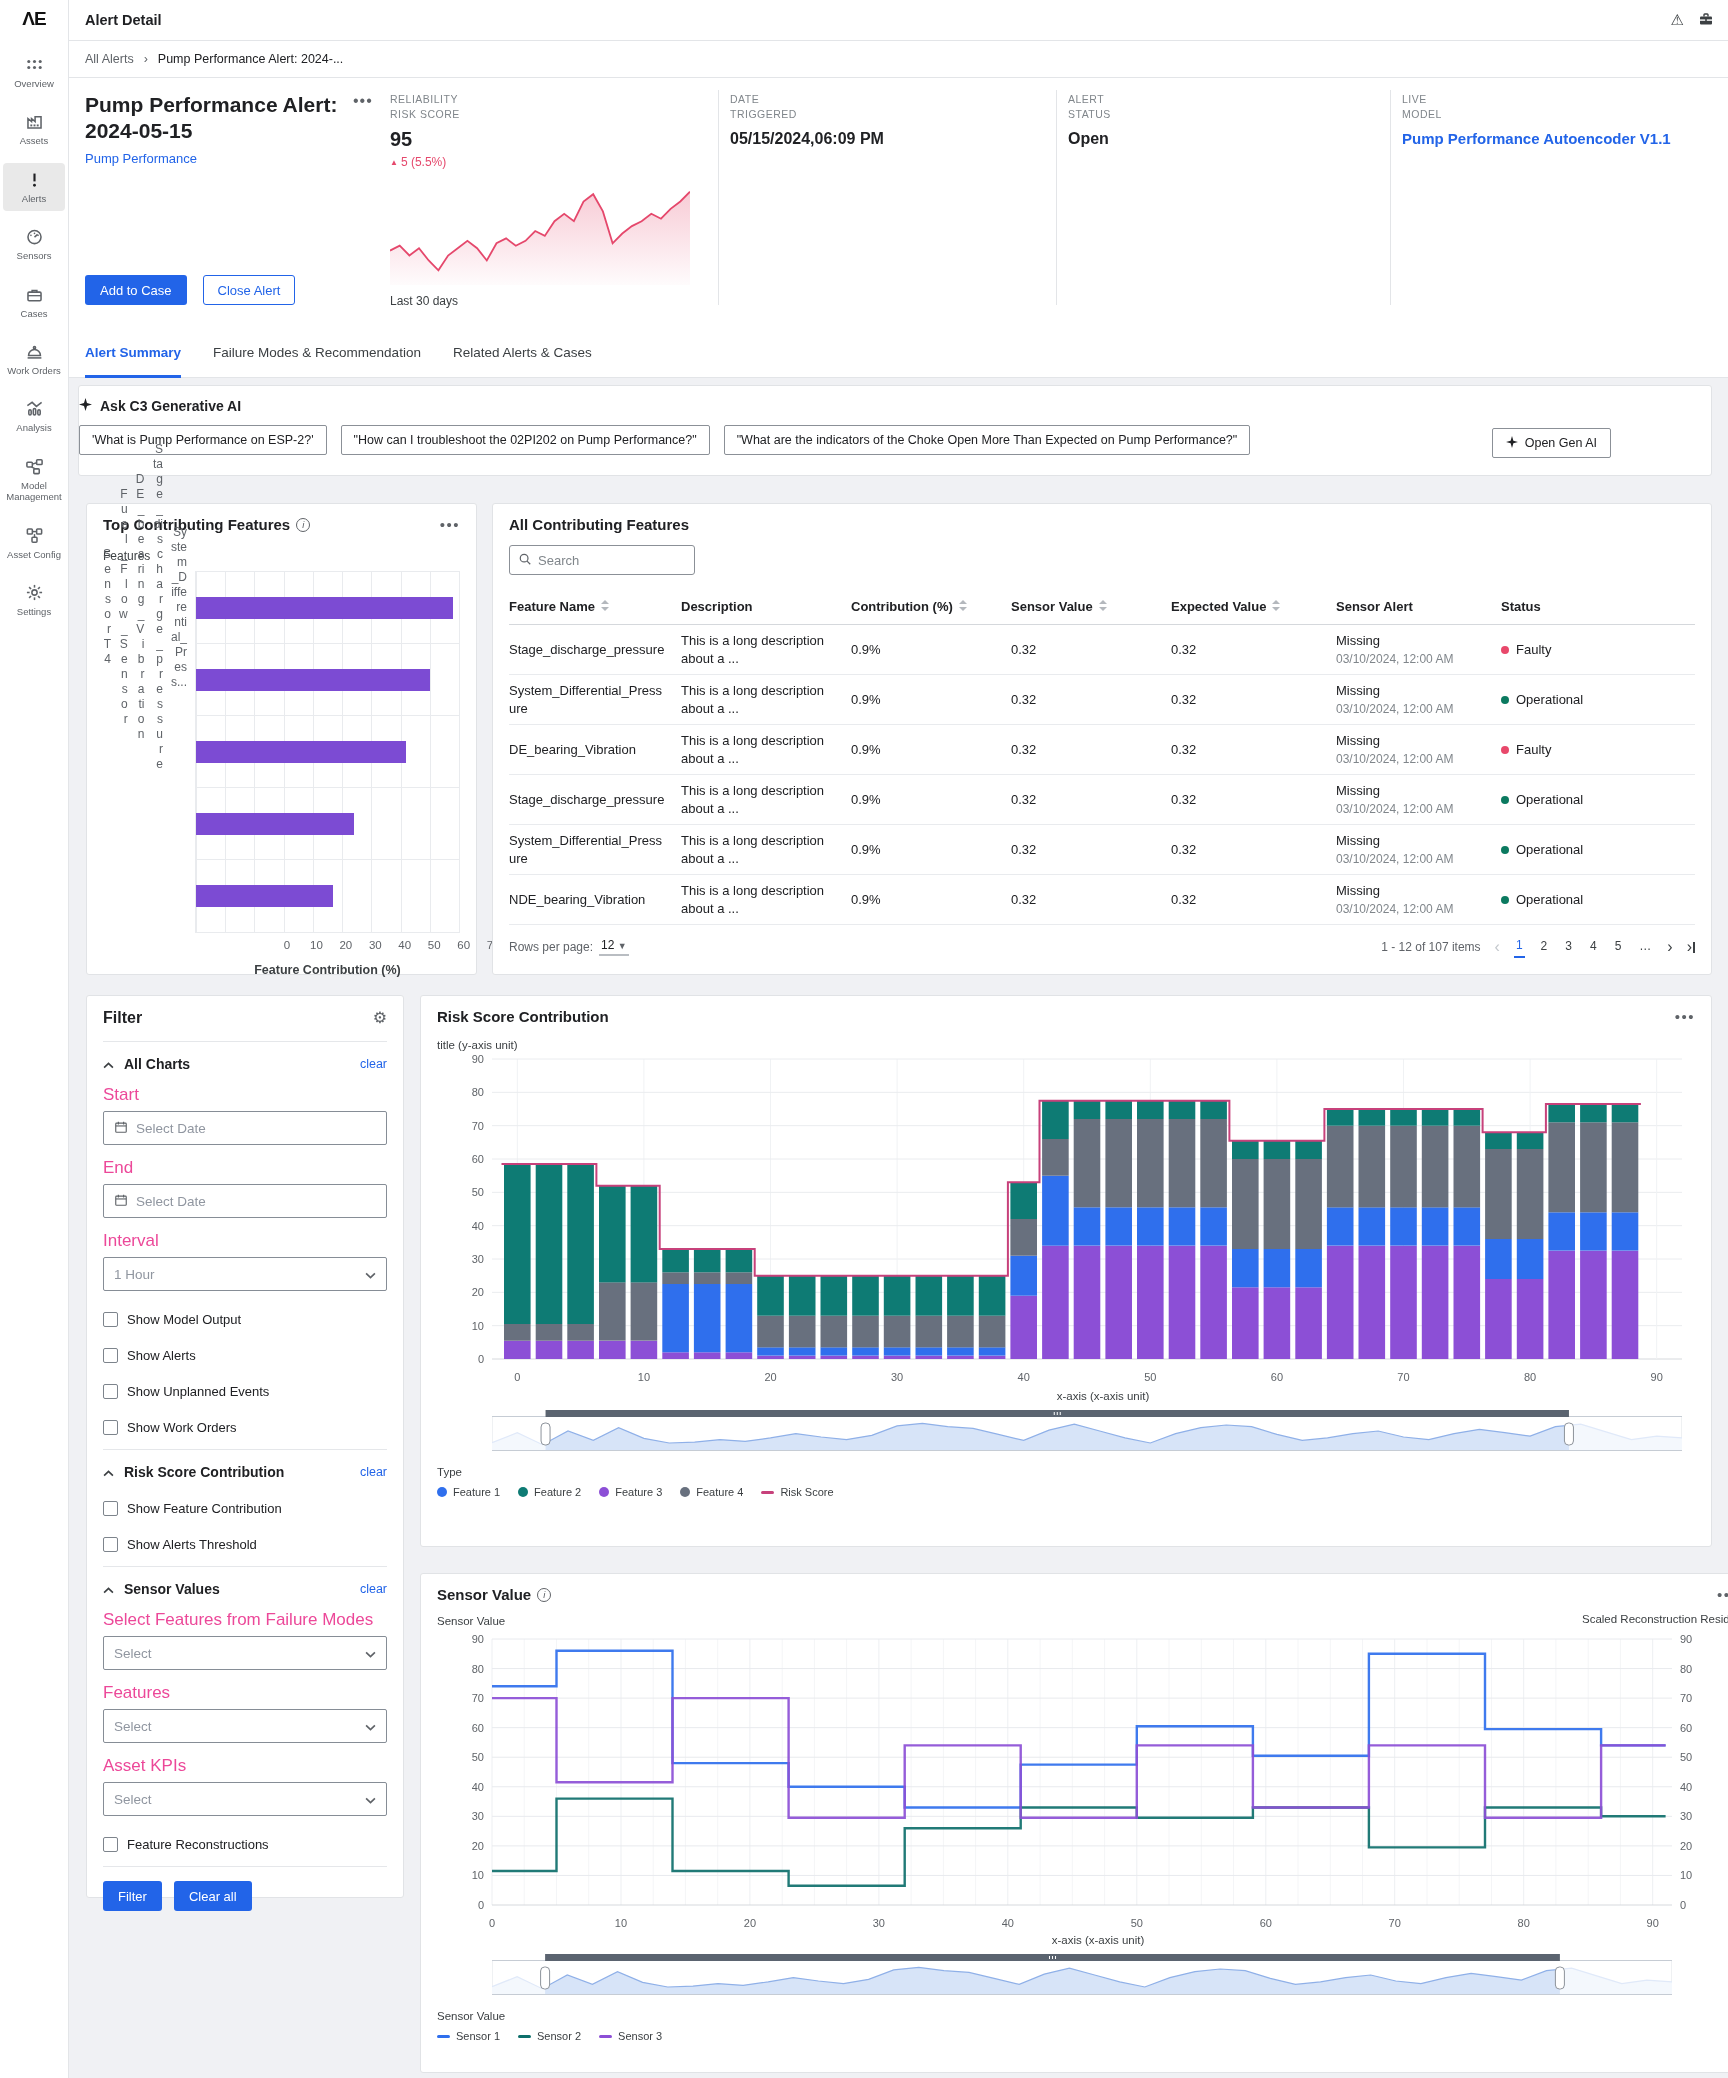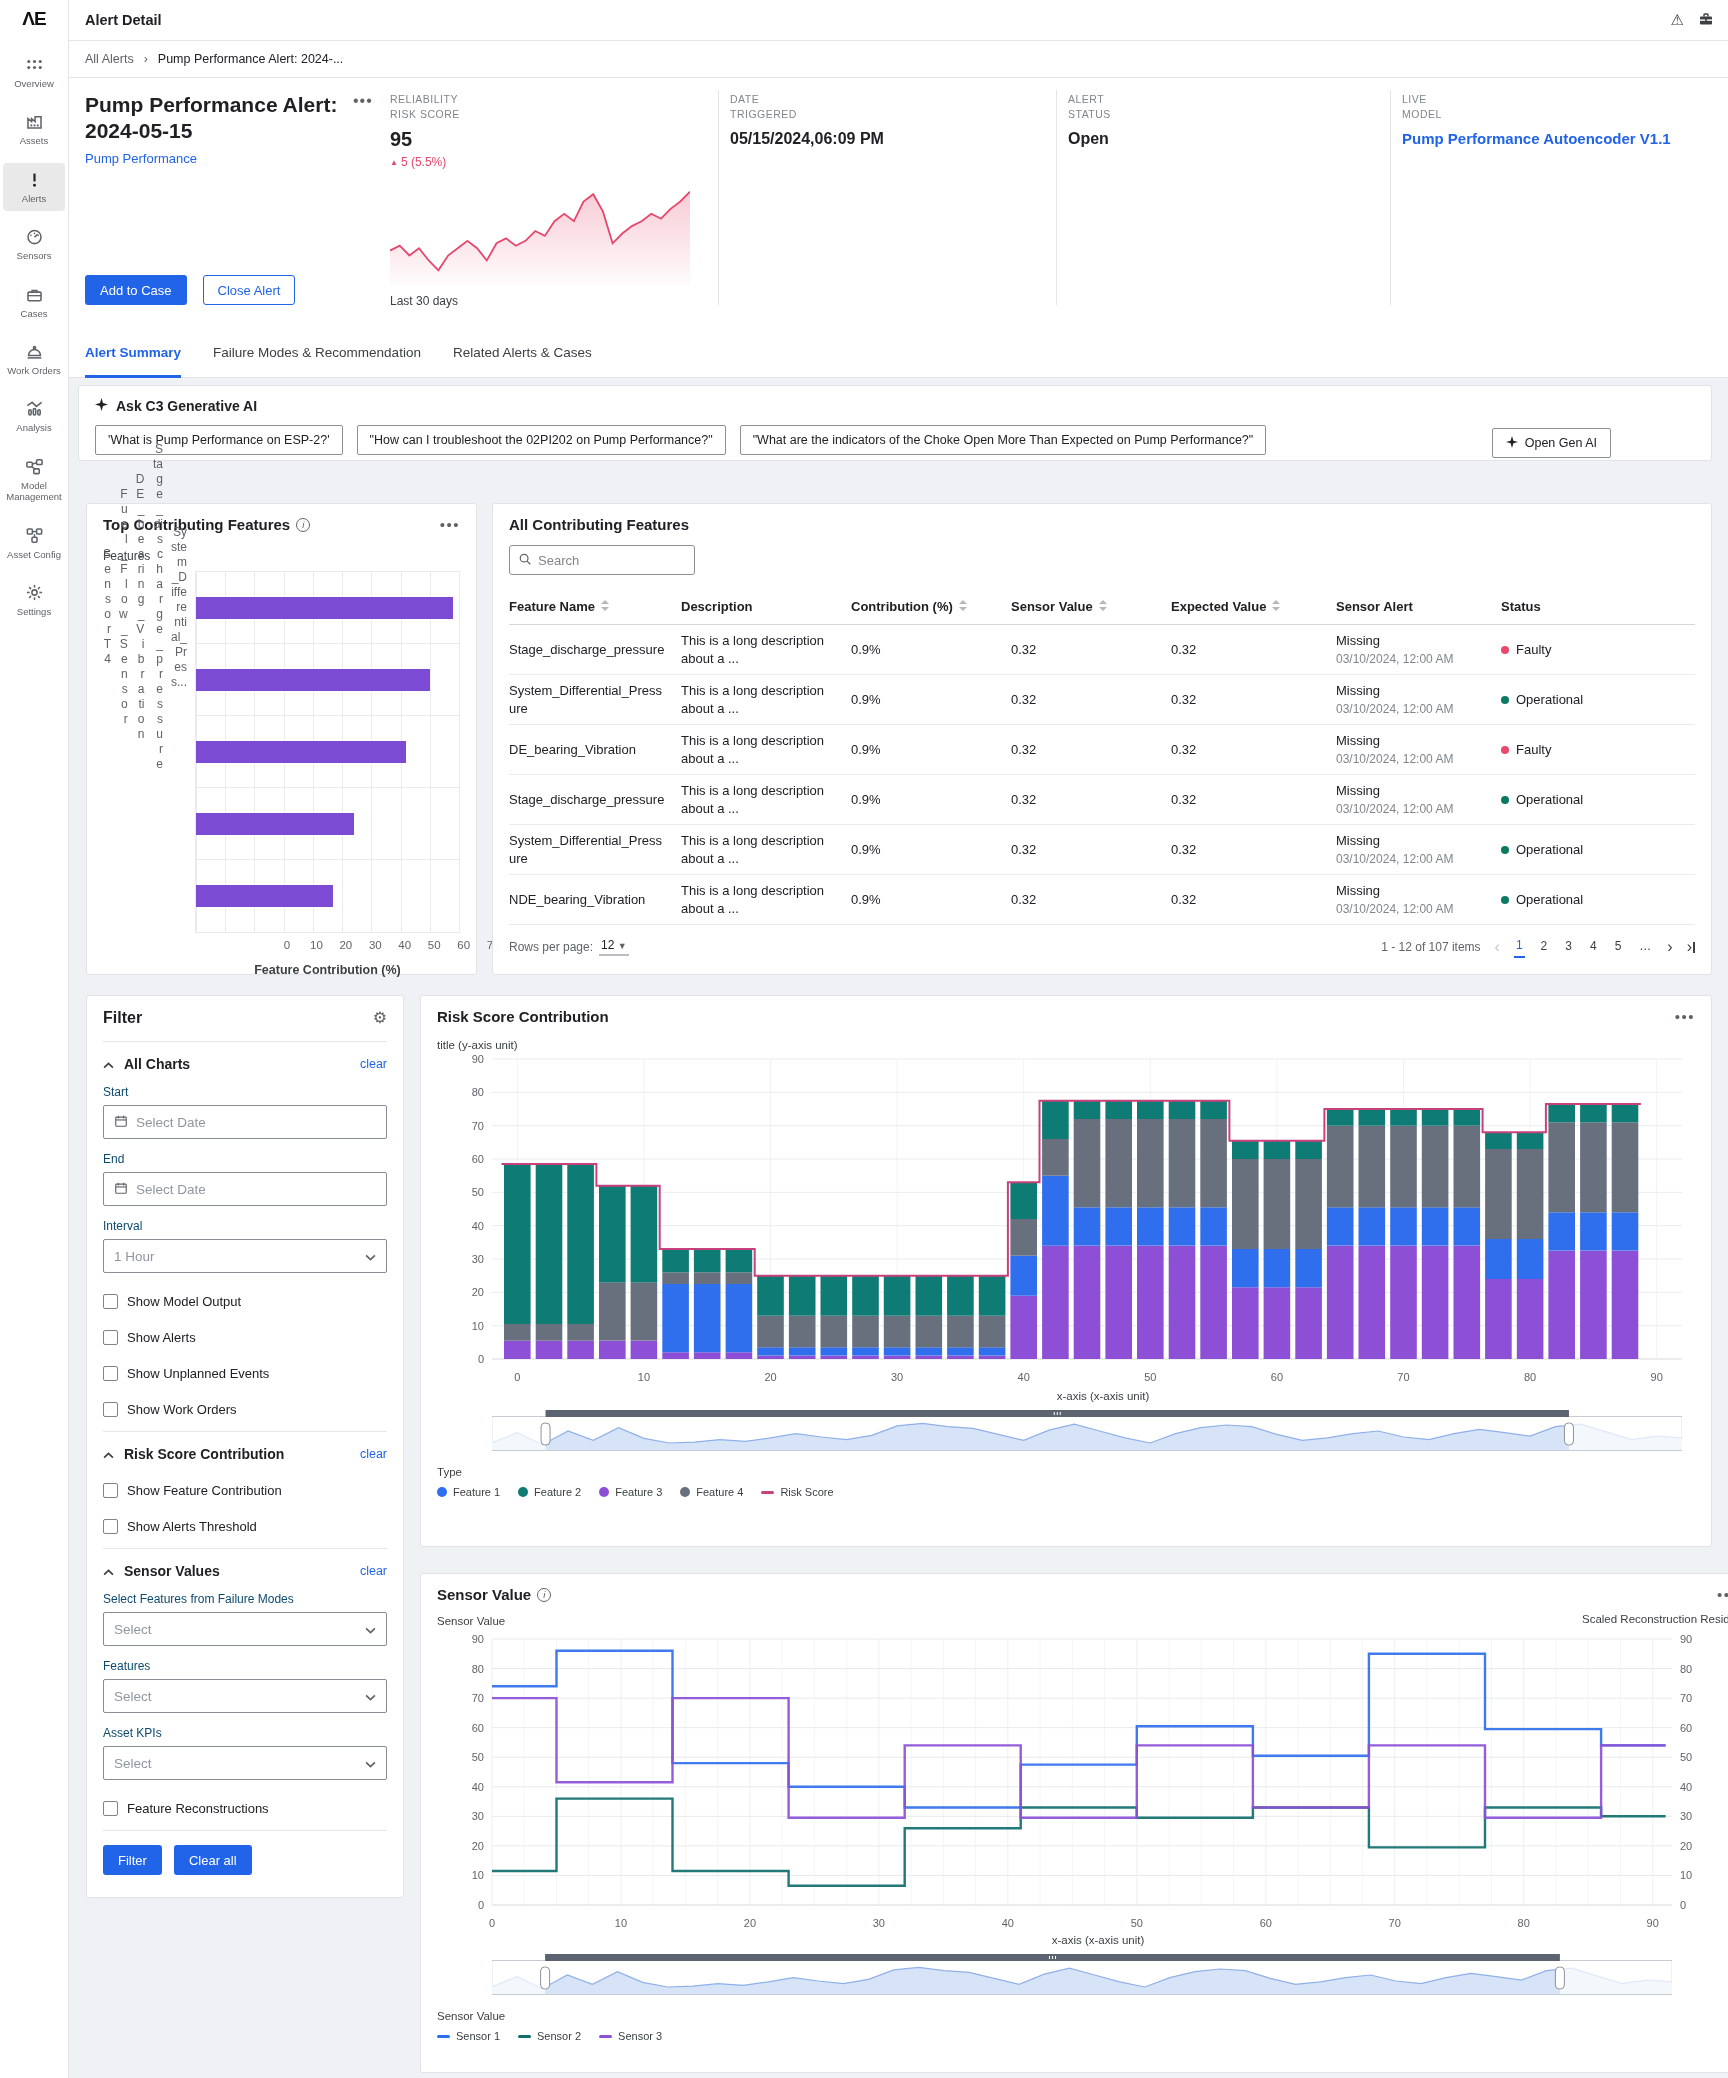--- a/index.html
+++ b/index.html
@@ -49,21 +49,21 @@
 .tab.active{color:#2264e8;border-bottom-color:#2264e8;font-weight:bold}
 
 
 .content{position:absolute;left:69px;top:378px;width:1659px;height:1700px;background:#f0f1f4}
 .card{position:absolute;background:#fff;border:1px solid #e1e3e6;border-radius:3px}
 .card-title{font-size:15px;font-weight:bold}
 .dots{color:#5f6368;font-size:15px;letter-spacing:1.5px;cursor:pointer}
 .info{display:inline-flex;width:14px;height:14px;border:1px solid #5f6368;border-radius:50%;color:#5f6368;font-size:9.5px;align-items:center;justify-content:center;font-style:italic;margin-left:6px;vertical-align:1px}
 
 
-.genai{left:9px;top:7px;width:1634px;height:76px;padding:12px 16px}
+.genai{left:9px;top:7px;width:1634px;height:91px;padding:12px 0}
 .genai-head{display:flex;align-items:center;gap:8px;font-size:14px;font-weight:bold}
 .genai-row{display:flex;gap:14px;margin-top:11px;align-items:center}
 .gq{border:1px solid #8b9097;border-radius:2px;height:30px;display:inline-flex;align-items:center;padding:0 12px;font-size:12.5px;color:#202124;background:#fff;cursor:pointer}
 .gopen{position:absolute;right:100px;top:42px;border:1px solid #8b9097;border-radius:2px;height:30px;display:inline-flex;align-items:center;gap:7px;padding:0 13px;font-size:12.5px;cursor:pointer;background:#fff}
 
 
 .topfeat{left:17px;top:125px;width:391px;height:472px;padding:12px 16px}
 .tf-head{display:flex;align-items:center}
 .tf-axis{font-size:12px;color:#3c4043;margin-top:16px}
 .tf-plot{margin-top:8px;display:flex}
@@ -101,21 +101,21 @@
 .pglast{display:flex;align-items:center;cursor:pointer}
 .pglast .bar{width:2px;height:11px;background:#3c4043;margin-left:1px}
 
 
 .filtercard{left:17px;top:617px;width:318px;height:903px;padding:12px 16px}
 .f-head{display:flex;align-items:center}
 .f-head .gear{margin-left:auto;font-size:16px;color:#5f6368;cursor:pointer}
 .f-div{border-top:1px solid #e5e7ea;margin:14px 0}
 .f-sec-head{display:flex;align-items:center;gap:10px;font-size:14px;font-weight:bold;margin:6px 0 4px}
 .f-clear{margin-left:auto;color:#2264e8;font-size:12.5px;font-weight:normal;cursor:pointer}
-.f-label{font-size:12px;color:#0c4a6e;margin:13px 0 6px}
+.f-label{font-size:17px;color:#ec4899;margin:13px 0 6px}
 .field{height:34px;border:1px solid #868d96;border-radius:2px;display:flex;align-items:center;padding:0 10px;gap:8px;color:#9096a0;font-size:13.5px;background:#fff;cursor:pointer}
 .field .chev{margin-left:auto}
 .f-check{display:flex;align-items:center;gap:9px;margin-top:21px;font-size:13px;cursor:pointer}
 .cb{width:15px;height:15px;border:1.5px solid #7d848c;border-radius:2px;background:#fff;flex:none}
 .f-buttons{display:flex;gap:12px;margin-top:4px}
 
 
 .riskcard{left:351px;top:617px;width:1292px;height:552px;padding:12px 16px}
 .sensorcard{left:351px;top:1195px;width:1360px;height:500px;padding:12px 16px}
 .ch-head{display:flex;align-items:center}

